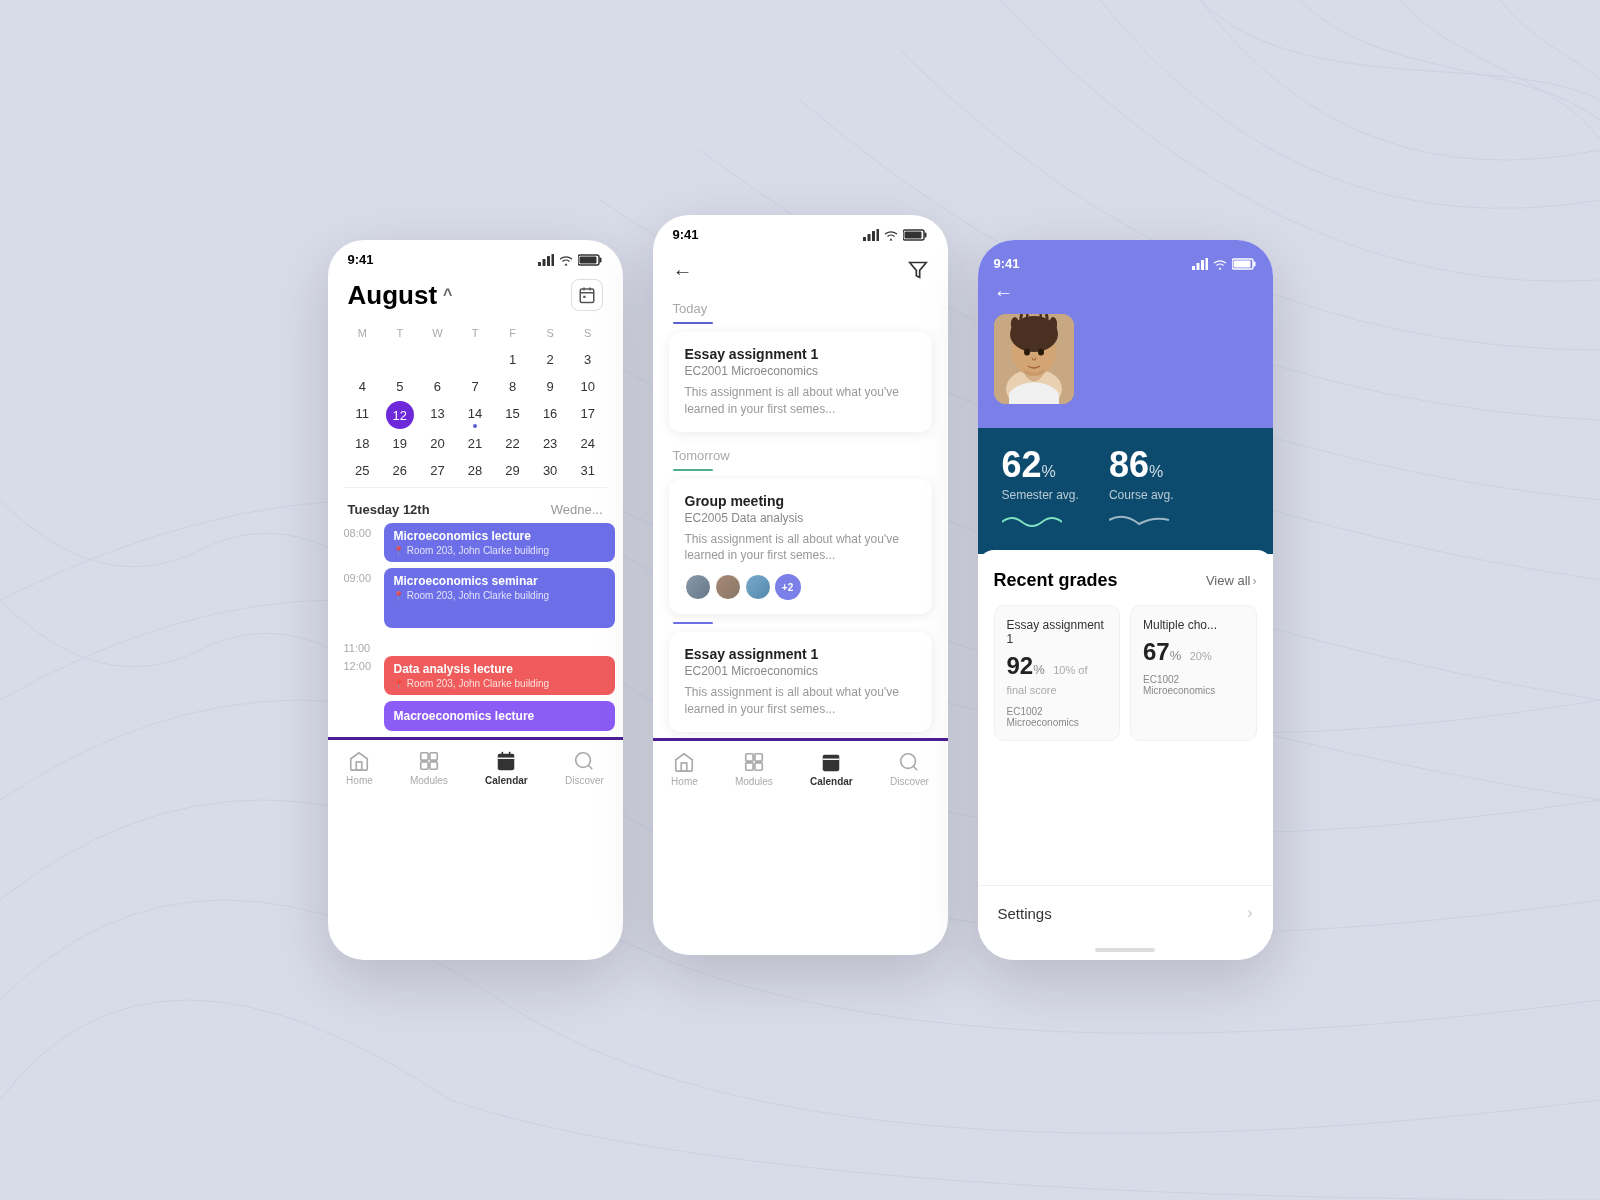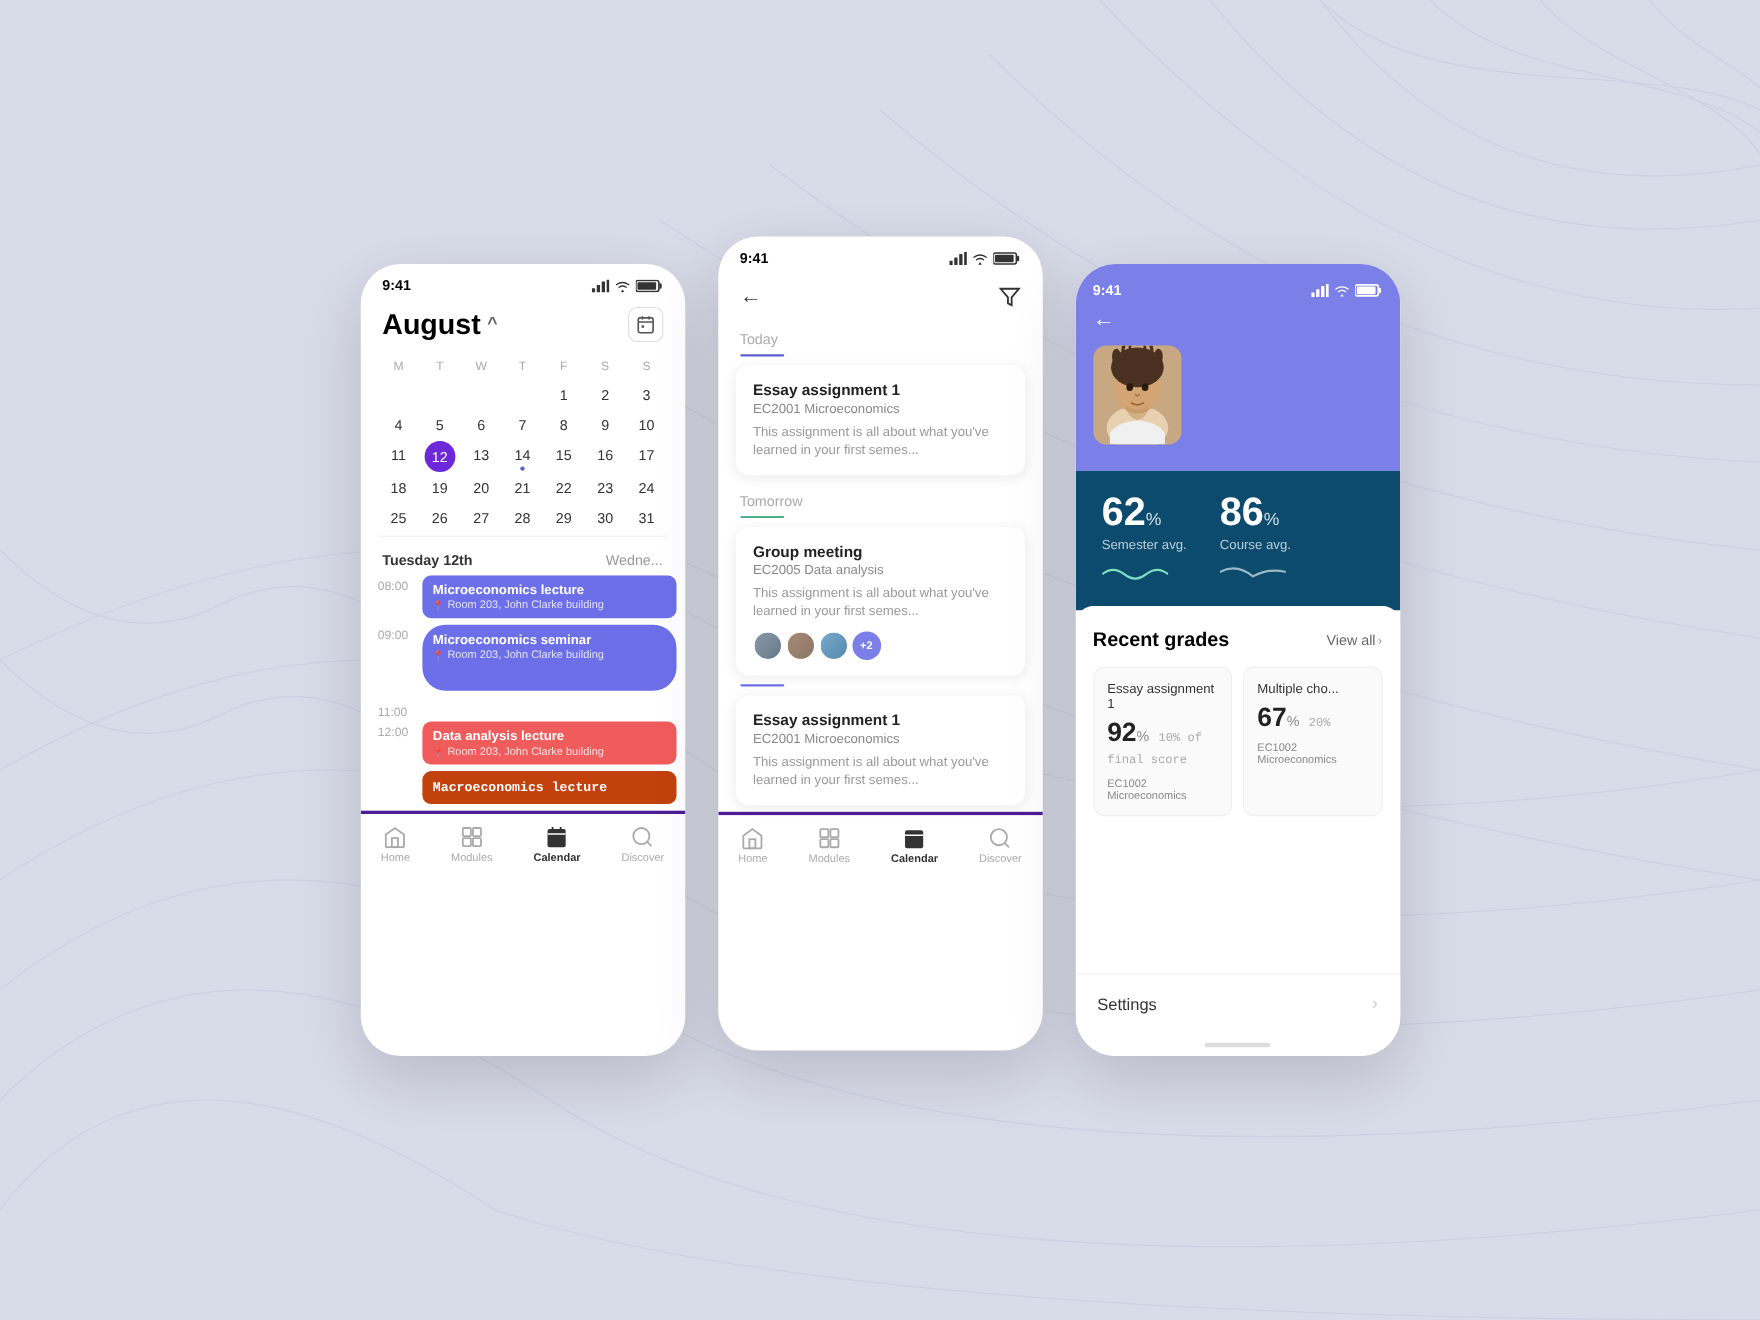--- a/index.html
+++ b/index.html
@@ -167,21 +167,21 @@
     .event-block {
       flex: 1;
       border-radius: 8px;
       padding: 6px 10px;
       margin-bottom: 4px;
       margin-right: 8px;
     }
 
     .event-block.purple { background: #6c6fe8; }
     .event-block.red { background: #f05c5c; }
-    .event-block.orange { background: #c2410c; font-family: Liberation Mono, monospace; }
+    .event-block.orange { background: #8b5cf6; }
 
     .event-title {
       font-size: 12px;
       font-weight: 600;
       color: white;
     }
 
     .event-location {
       font-size: 10px;
       color: rgba(255,255,255,0.8);
@@ -459,21 +459,20 @@
 
     .grade-score-pct {
       font-size: 13px;
       color: #888;
     }
 
     .grade-detail {
       font-size: 10px;
       color: #aaa;
       margin-top: 12px;
-      font-family: Liberation Mono, monospace;
     }
 
     .grade-module {
       font-size: 10px;
       color: #888;
       margin-top: 8px;
     }
 
     .settings-row {
       display: flex;
@@ -648,21 +647,21 @@
         <div class="event-block purple">
           <div class="event-title">Microeconomics lecture</div>
           <div class="event-location">
             <span style="font-size:9px">📍</span>
             <span>Room 203, John Clarke building</span>
           </div>
         </div>
       </div>
       <div class="time-slot">
         <div class="time-label">09:00</div>
-        <div class="event-block purple" style="min-height:60px;border-radius:21px;">
+        <div class="event-block purple" style="min-height:60px;">
           <div class="event-title">Microeconomics seminar</div>
           <div class="event-location">
             <span style="font-size:9px">📍</span>
             <span>Room 203, John Clarke building</span>
           </div>
         </div>
       </div>
       <div class="time-slot" style="margin-top:6px;">
         <div class="time-label">11:00</div>
         <div style="flex:1;"></div>

